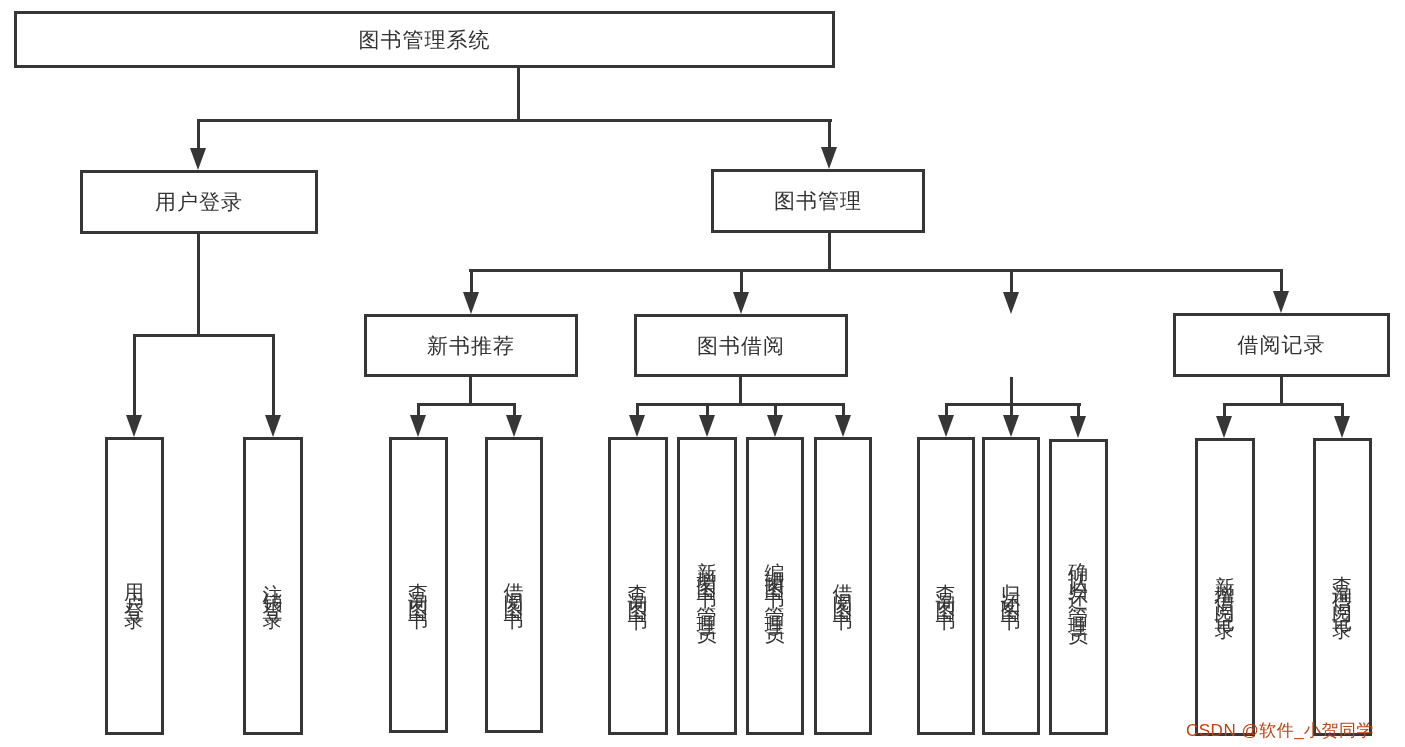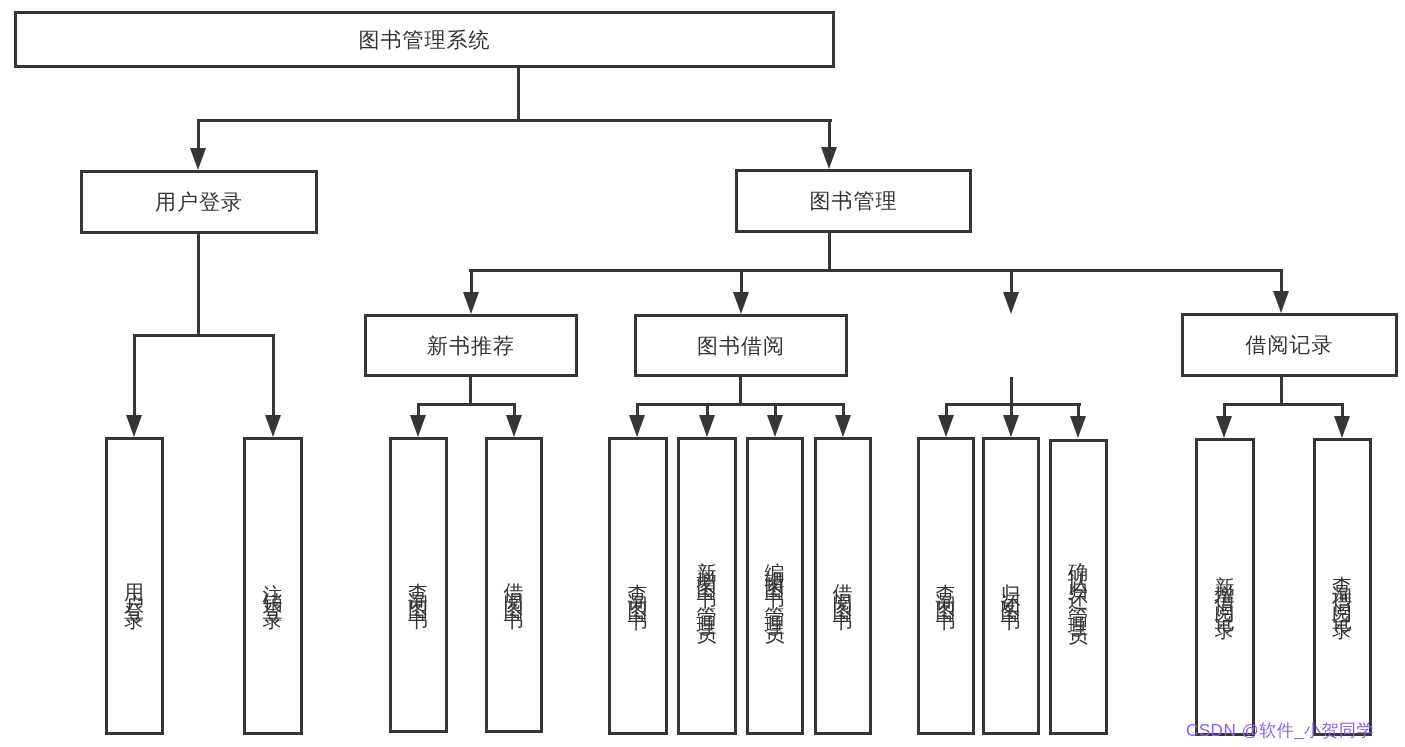--- a/index.html
+++ b/index.html
@@ -16,21 +16,21 @@
     font-size:20px;letter-spacing:9px;line-height:1.1;white-space:nowrap;
   }
   .seg{position:absolute;background:#363636;}
   .arrow{
     position:absolute;width:0;height:0;
     border-left:8px solid transparent;border-right:8px solid transparent;
     border-top:22px solid #363636;
   }
   .watermark{
     position:absolute;left:1186px;top:719px;z-index:6;
-    color:#8b5cf6;font-size:17px;white-space:nowrap;letter-spacing:0.5px;
+    color:#c2410c;font-size:17px;white-space:nowrap;letter-spacing:0.5px;
   }
 </style>
 </head>
 <body>
 
 <div class="stage">
 
   <div class="box hbox" style="left:14px;top:11px;width:821px;height:57px;">
     <span>图书管理系统</span>
   </div>
@@ -38,21 +38,21 @@
   <div class="seg" style="left:517px;top:68px;width:3px;height:53px;"></div>
   <div class="seg" style="left:197px;top:119px;width:635px;height:3px;"></div>
   <div class="seg" style="left:197px;top:121px;width:3px;height:30px;"></div>
   <div class="arrow" style="left:190px;top:148px;"></div>
   <div class="seg" style="left:828px;top:121px;width:3px;height:30px;"></div>
   <div class="arrow" style="left:821px;top:147px;"></div>
 
   <div class="box hbox" style="left:80px;top:170px;width:238px;height:64px;">
     <span>用户登录</span>
   </div>
-  <div class="box hbox" style="left:711px;top:169px;width:237px;height:64px;margin-left:24px;">
+  <div class="box hbox" style="left:711px;top:169px;width:214px;height:64px;">
     <span>图书管理</span>
   </div>
 
   <div class="seg" style="left:197px;top:234px;width:3px;height:103px;"></div>
   <div class="seg" style="left:133px;top:334px;width:142px;height:3px;"></div>
   <div class="seg" style="left:133px;top:336px;width:3px;height:82px;"></div>
   <div class="arrow" style="left:126px;top:415px;"></div>
   <div class="seg" style="left:272px;top:336px;width:3px;height:82px;"></div>
   <div class="arrow" style="left:265px;top:415px;"></div>
 
@@ -66,21 +66,21 @@
   <div class="arrow" style="left:1003px;top:292px;"></div>
   <div class="seg" style="left:1280px;top:271px;width:3px;height:22px;"></div>
   <div class="arrow" style="left:1273px;top:291px;"></div>
 
   <div class="box hbox" style="left:634px;top:314px;width:214px;height:63px;">
     <span>图书借阅</span>
   </div>
   <div class="box hbox" style="left:364px;top:314px;width:214px;height:63px;">
     <span>新书推荐</span>
   </div>
-  <div class="box hbox" style="left:1173px;top:313px;width:217px;height:64px;margin-left:8px;">
+  <div class="box hbox" style="left:1173px;top:313px;width:217px;height:64px;">
     <span>借阅记录</span>
   </div>
 
   <div class="seg" style="left:469px;top:377px;width:3px;height:29px;"></div>
   <div class="seg" style="left:417px;top:403px;width:99px;height:3px;"></div>
   <div class="seg" style="left:417px;top:405px;width:3px;height:13px;"></div>
   <div class="arrow" style="left:410px;top:415px;"></div>
   <div class="seg" style="left:513px;top:405px;width:3px;height:13px;"></div>
   <div class="arrow" style="left:506px;top:415px;"></div>
 

